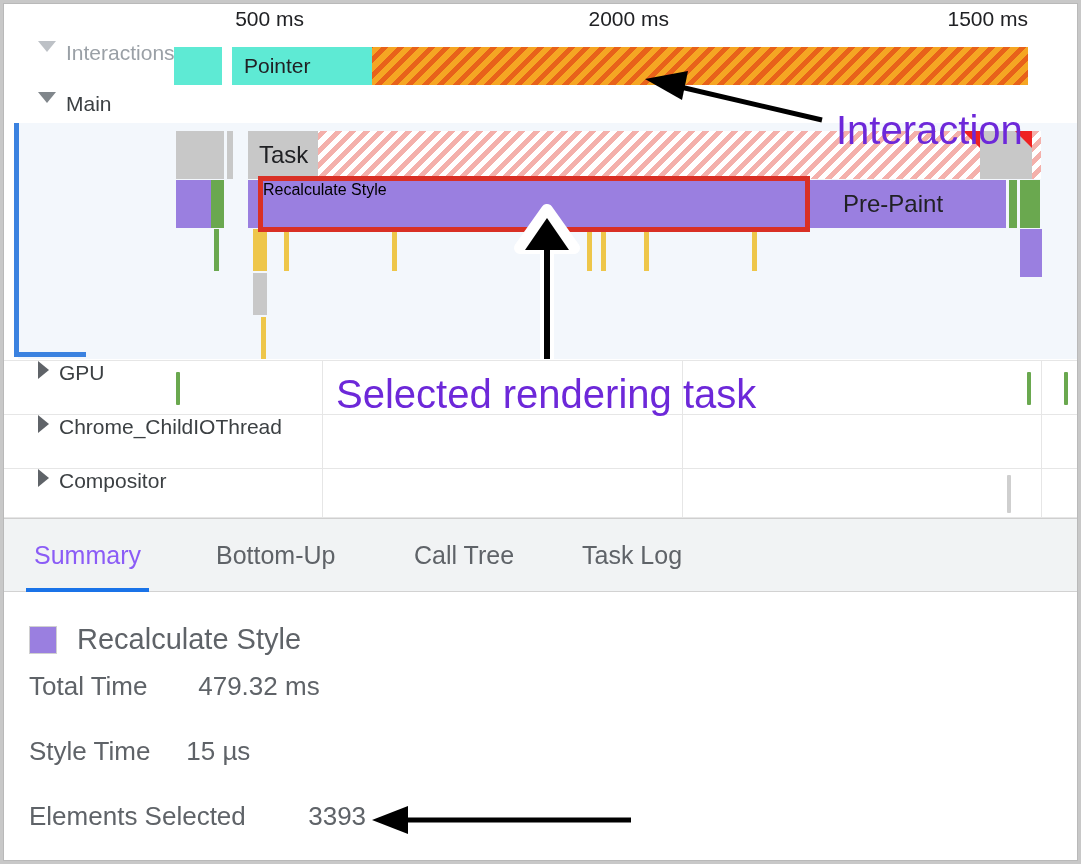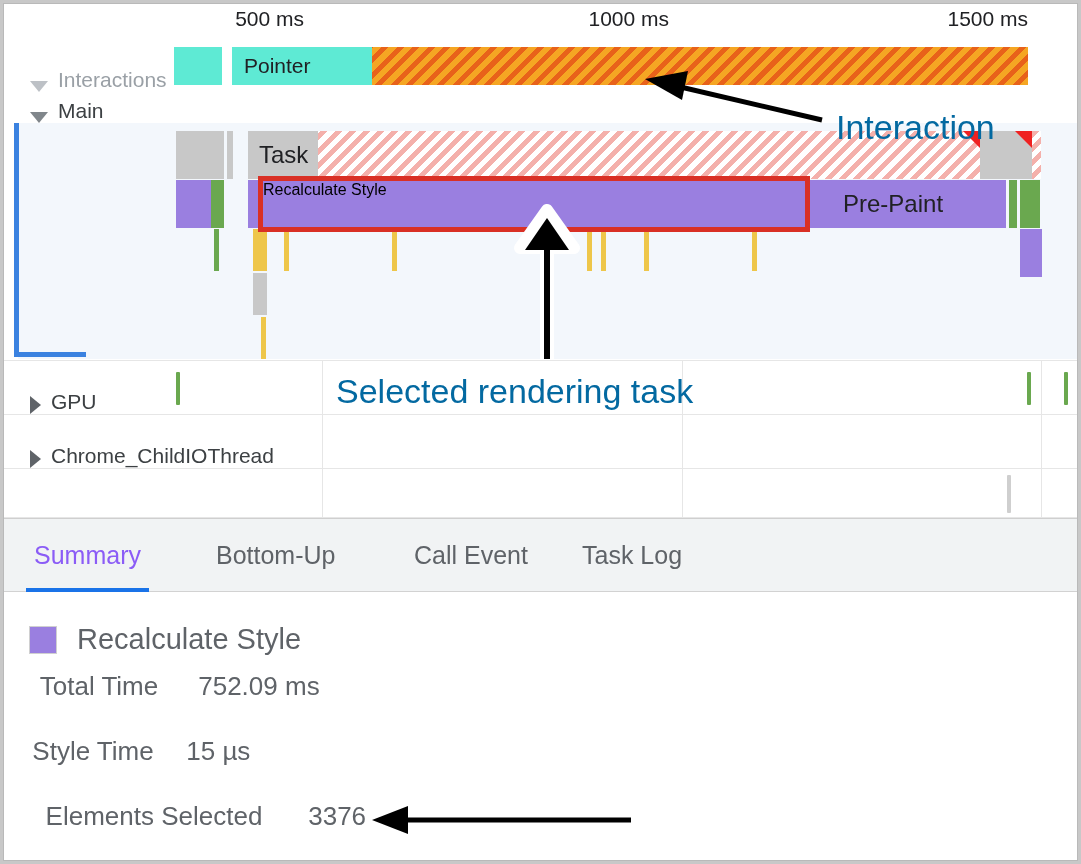--- a/index.html
+++ b/index.html
@@ -23,22 +23,22 @@
     position:absolute;top:3px;font-size:21px;color:#202124;
     white-space:nowrap;text-align:right;
   }
 
   
   .gridline{position:absolute;top:0;width:1px;height:514px;background:#e6e6e6;}
 
   
   .trackrow{position:absolute;left:0;width:1073px;box-sizing:border-box;}
   .rowhdr{
-    position:absolute;left:8px;top:0;height:100%;
-    display:flex;align-items:flex-end;box-sizing:border-box;
+    position:absolute;left:16px;top:0;height:100%;
+    display:flex;align-items:flex-start;box-sizing:border-box;
     font-size:21px;color:#3c4043;padding-left:18px;z-index:6;
     pointer-events:none;
   }
   .rowhdr .tri{
     display:inline-block;width:0;height:0;margin-right:10px;flex:0 0 auto;
   }
   .tri.down{border-left:9px solid transparent;border-right:9px solid transparent;border-top:11px solid #80868b;}
   .tri.right{border-top:9px solid transparent;border-bottom:9px solid transparent;border-left:11px solid #5f6368;}
   .tri.down.light{border-top-color:#bdc1c6;}
   .rowhdr .lbl{white-space:nowrap;}
@@ -91,21 +91,21 @@
   #gpu{top:356px;height:54px;border-top:1px solid #e6e6e6;}
   #childio{top:410px;height:54px;border-top:1px solid #e6e6e6;}
   #compositor{top:464px;height:50px;border-top:1px solid #e6e6e6;border-bottom:1px solid #e6e6e6;}
   .marker{position:absolute;width:4px;border-radius:1px;}
   .m-green{background:#6aa84f;}
   .m-gray{background:#cfcfcf;}
 
   
   #overlay{position:absolute;left:0;top:0;width:1075px;height:858px;pointer-events:none;z-index:40;}
   .anno{
-    position:absolute;font-size:34px;color:#0369a1;white-space:nowrap;
+    position:absolute;font-size:40px;color:#6d28d9;white-space:nowrap;
     font-family:"Liberation Sans","DejaVu Sans",sans-serif;
   }
 
   
   #bottom{position:absolute;left:0;top:514px;width:1073px;height:342px;background:#fff;}
   #tabbar{
     position:absolute;left:0;top:0;width:1073px;height:74px;
     background:#f1f3f4;border-top:1px solid #cfcfcf;border-bottom:1px solid #d2d2d2;
     box-sizing:border-box;
   }
@@ -117,37 +117,37 @@
   .tab.active{color:#8b5cf6;}
   .tab.active::after{
     content:"";position:absolute;left:14px;right:14px;bottom:0;height:4px;background:#1a73e8;
   }
 
   #details{position:absolute;left:0;top:75px;width:1073px;height:267px;background:#fff;}
   .dtitle{position:absolute;left:25px;top:30px;display:flex;align-items:center;}
   .swatch{width:28px;height:28px;background:#9a7fe0;border:1px solid #d0d0d0;box-sizing:border-box;}
   .dtitle .name{margin-left:20px;font-size:29px;color:#5f6368;white-space:nowrap;}
   .drow{position:absolute;left:25px;font-size:26px;color:#5f6368;white-space:nowrap;}
-  .drow .k{display:inline-block;text-align:center;}
+  .drow .k{display:inline-block;}
   .drow .v{display:inline-block;margin-left:22px;}
 </style>
 </head>
 <body>
 
 <div id="app">
 
   <div id="timeline">
 
     <div class="gridline" style="left:318px"></div>
     <div class="gridline" style="left:678px"></div>
     <div class="gridline" style="left:1037px"></div>
 
     <div class="ruler">
       <div class="tick" style="left:135px;width:165px">500 ms</div>
-      <div class="tick" style="left:480px;width:185px">1000 ms</div>
+      <div class="tick" style="left:480px;width:185px">2000 ms</div>
       <div class="tick" style="left:839px;width:185px">1500 ms</div>
     </div>
 
     <div class="trackrow" id="interactions">
       <div class="hdrbg"></div>
       <div class="rowhdr">
         <span class="tri down light"></span>
         <span class="lbl muted">Interactions</span>
       </div>
       <div class="ibar solid" style="left:158px;width:60px"></div>
@@ -224,51 +224,55 @@
     </div>
 
     <div class="trackrow" id="childio">
       <div class="rowhdr">
         <span class="tri right"></span>
         <span class="lbl">Chrome_ChildIOThread</span>
       </div>
     </div>
 
     <div class="trackrow" id="compositor">
+      <div class="rowhdr">
+        <span class="tri right"></span>
+        <span class="lbl">Compositor</span>
+      </div>
       <div class="marker m-gray" style="left:1003px;top:6px;height:38px"></div>
     </div>
   </div>
 
   <div id="bottom">
     <div id="tabbar">
       <div class="tab active" style="left:8px">Summary</div>
       <div class="tab" style="left:190px">Bottom-Up</div>
-      <div class="tab" style="left:388px">Call Event</div>
+      <div class="tab" style="left:388px">Call Tree</div>
       <div class="tab" style="left:556px">Task Log</div>
     </div>
 
     <div id="details">
       <div class="dtitle">
         <span class="swatch"></span>
         <span class="name">Recalculate Style</span>
       </div>
 
       <div class="drow" style="top:78px">
         <span class="k" style="width:140px">Total Time</span>
-        <span class="v">752.09 ms</span>
+        <span class="v">479.32 ms</span>
       </div>
 
       <div class="drow" style="top:143px">
         <span class="k" style="width:128px">Style Time</span>
         <span class="v">15 µs</span>
       </div>
 
       <div class="drow" style="top:208px">
         <span class="k" style="width:250px">Elements Selected</span>
-        <span class="v">3376</span>
+        <span class="v">3393</span>
       </div>
     </div>
   </div>
 
   <div id="overlay">
     <svg width="1075" height="858" style="position:absolute;left:0;top:0">
 
       <g>
         <line x1="818" y1="116" x2="668" y2="81" stroke="#000" stroke-width="5"></line>
         <polygon points="641,75 684,67 678,96" fill="#000"></polygon>

